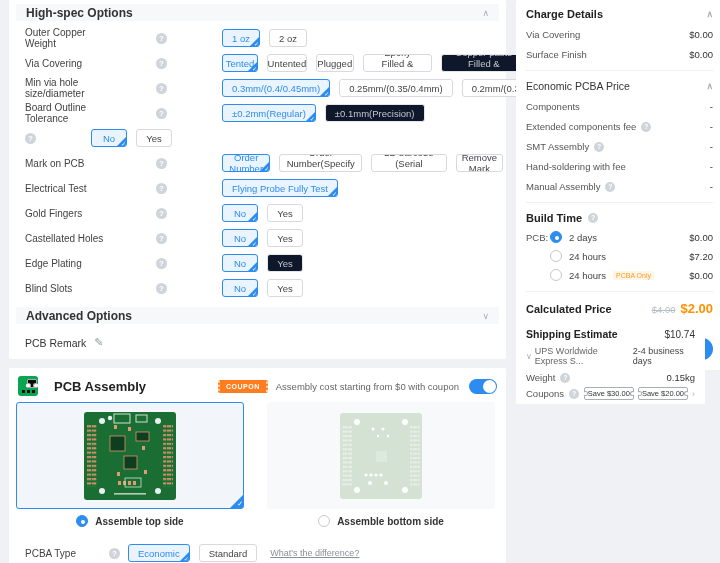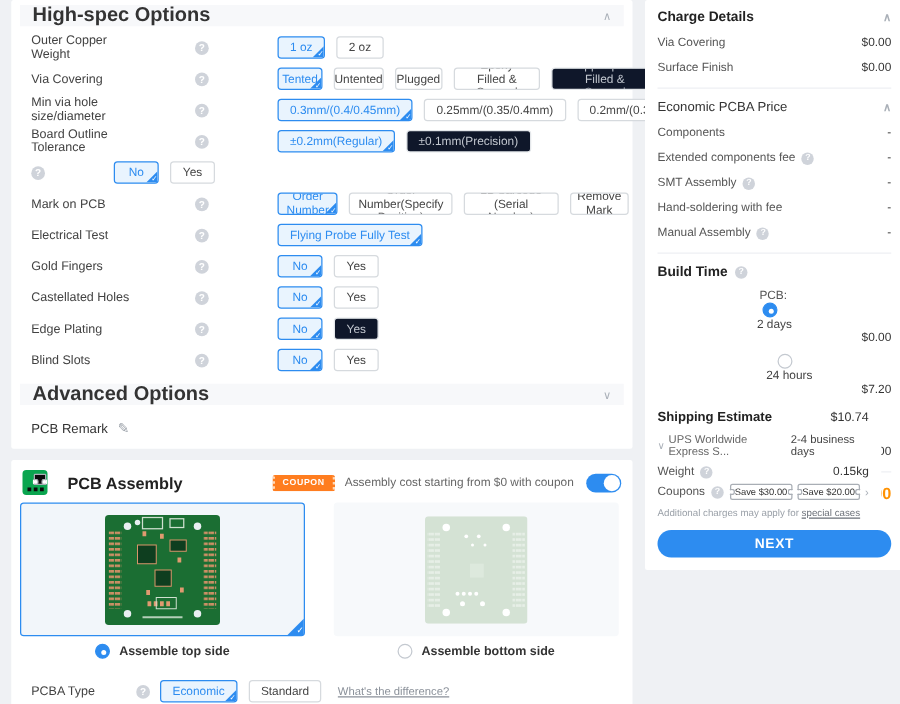--- a/index.html
+++ b/index.html
@@ -6,21 +6,21 @@
   html,body { width:720px; height:563px; overflow:hidden; background:#eff1f4;
               font-family:"Liberation Sans", sans-serif; color:#333; }
   .card { position:absolute; background:#fff; border-radius:2px; }
 
   
   #left-card { left:9px; top:0; width:497px; padding-bottom:10px; }
   #assembly-card { left:9px; top:368px; width:497px; height:220px; }
 
   .section-band { margin:4px 7px 0 7px; height:17px; background:#f7f8fa;
                   display:flex; align-items:center; padding:0 10px; }
-  .section-band .stitle { font-size:16px; font-weight:bold; color:#333; }
+  .section-band .stitle { font-size:12px; font-weight:bold; color:#333; }
   .section-band .chev { margin-left:auto; color:#aab0b8; font-size:9px; }
 
   .spec-rows { padding:8px 0 0 16px; }
   .spec-row { display:flex; align-items:center; height:18px; margin-bottom:7px;gap:47px; }
   .rlabel { width:84px; font-size:10px; color:#424242; flex:none; }
   .help { flex:none; width:11px; height:11px; border-radius:50%; background:#cfd3da;
           color:#fff; font-size:8px; font-weight:bold; text-align:center;
           line-height:11px; margin-right:8px; }
   .opts { display:flex; align-items:center; }
   .btn { position:relative; height:18px; min-width:36px; padding:0 9px; margin-right:9px;
@@ -82,21 +82,21 @@
   
   #right-card { left:516px; top:0; width:207px; padding:8px 10px 10px 10px; }
   .rc-title { font-size:11px; font-weight:bold; color:#222; display:flex; align-items:center; }
   .rc-title .chev { margin-left:auto; color:#aab0b8; font-size:9px; }
   .fee-row { display:flex; align-items:center; margin-top:9px; font-size:9.5px; color:#555; }
   .fee-row .val { margin-left:auto; color:#333; }
   .fee-row .help { margin:0 0 0 5px; width:10px; height:10px; line-height:10px; font-size:7px; }
   .divider { border-top:1px solid #eef0f3; margin:10px 0 9px 0; }
 
   #build-rows { margin-top:3px; }
-  .bt-row { display:flex; align-items:center; margin-top:7px; font-size:9.5px; color:#444;flex-direction:column; }
+  .bt-row { display:flex; align-items:center; margin-top:7px; font-size:9.5px; color:#444; }
   .bt-prefix { width:24px; flex:none; color:#555; }
   .bt-row.indent { padding-left:24px; }
   .bt-row .price { margin-left:auto; color:#333; }
   .pcba-only { background:#fff6e8; color:#ff9b28; font-size:7px; padding:1px 3px;
                border-radius:2px; margin-left:7px; }
 
   #calc-row { display:flex; align-items:baseline; margin-top:2px; }
   #calc-label { font-size:11px; font-weight:bold; color:#222; }
   #calc-old { margin-left:auto; font-size:9.5px; color:#b7bdc7; text-decoration:line-through; }
   #calc-new { font-size:13px; font-weight:bold; color:#ff9100; margin-left:5px; }

